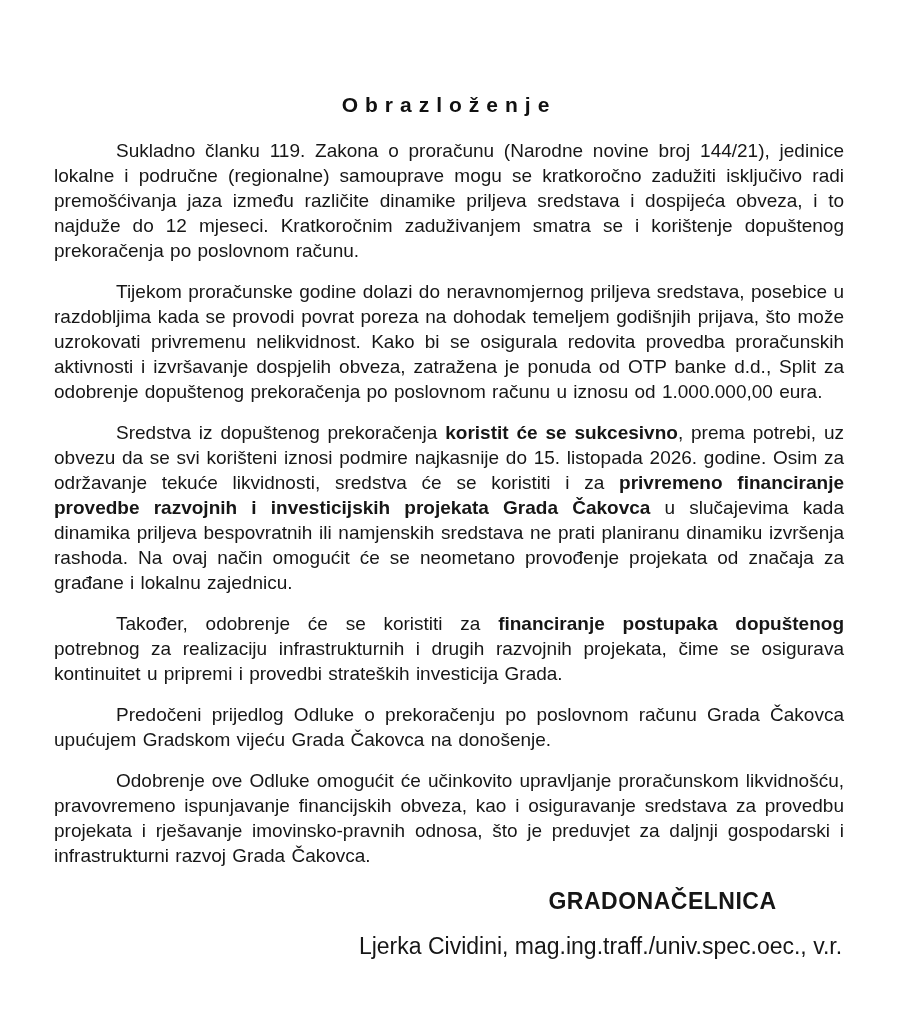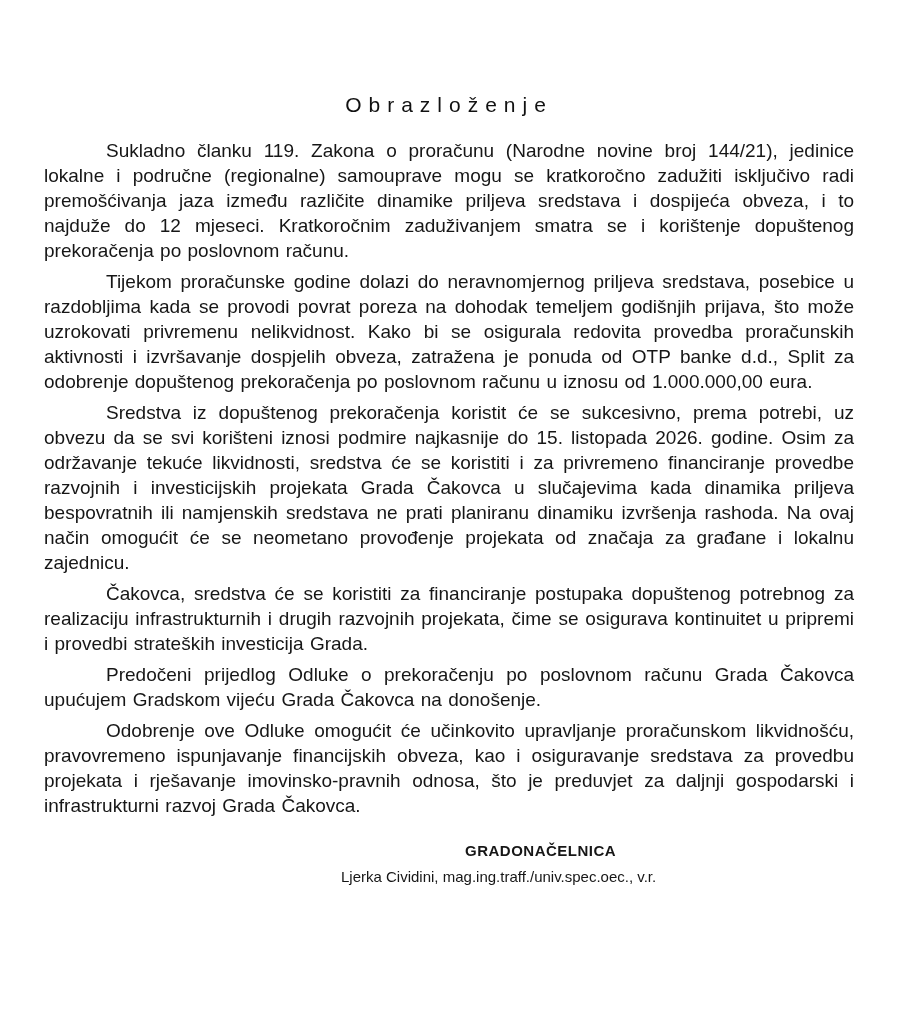--- a/index.html
+++ b/index.html
@@ -16,63 +16,65 @@
   }
   .page {
     box-sizing: border-box;
     width: 909px;
     height: 1024px;
     padding: 93px 49px 0 38px;
     background: #ffffff;
   }
   .doc-title {
     text-align: center;
-    font-weight: normal;
+    font-weight: bold;
     font-size: 21px;
     letter-spacing: 7px;
     margin: 0 0 21px 0;
     color: #111111;
   }
   .doc-body p.para {
-    margin: 6px;
+    margin: 16px;
     text-align: justify;
     text-indent: 62px;
     font-size: 19px;
     line-height: 25px;
     word-spacing: 1px;
     color: #161616;
   }
   .doc-body .b {
-    font-weight: normal;
+    font-weight: bold;
   }
   .signature {
     margin-top: 20px;
-    font-size: 15px;
+    font-size: 23px;
     line-height: 26px;
+    text-align: center;
   }
   .sig-role {
     font-weight: bold;
     padding-left: 427px;
     letter-spacing: 0.5px;
   }
   .sig-name {
     padding-left: 303px;
+    margin-top: 19px;
   }
 </style>
 </head>
 <body>
 
 <div class="page">
   <h1 class="doc-title">Obrazloženje</h1>
 
   <div class="doc-body">
       <p class="para"><span>Sukladno članku 119. Zakona o proračunu (Narodne novine broj 144/21), jedinice lokalne i područne (regionalne) samouprave mogu se kratkoročno zadužiti isključivo radi premošćivanja jaza između različite dinamike priljeva sredstava i dospijeća obveza, i to najduže do 12 mjeseci. Kratkoročnim zaduživanjem smatra se i korištenje dopuštenog prekoračenja po poslovnom računu.</span></p>
       <p class="para"><span>Tijekom proračunske godine dolazi do neravnomjernog priljeva sredstava, posebice u razdobljima kada se provodi povrat poreza na dohodak temeljem godišnjih prijava, što može uzrokovati privremenu nelikvidnost. Kako bi se osigurala redovita provedba proračunskih aktivnosti i izvršavanje dospjelih obveza, zatražena je ponuda od OTP banke d.d., Split za odobrenje dopuštenog prekoračenja po poslovnom računu u iznosu od 1.000.000,00 eura.</span></p>
       <p class="para"><span>Sredstva iz dopuštenog prekoračenja </span><span class="b">koristit će se sukcesivno</span><span>, prema potrebi, uz obvezu da se svi korišteni iznosi podmire najkasnije do 15. listopada 2026. godine. Osim za održavanje tekuće likvidnosti, sredstva će se koristiti i za </span><span class="b">privremeno financiranje provedbe razvojnih i investicijskih projekata Grada Čakovca</span><span> u slučajevima kada dinamika priljeva bespovratnih ili namjenskih sredstava ne prati planiranu dinamiku izvršenja rashoda. Na ovaj način omogućit će se neometano provođenje projekata od značaja za građane i lokalnu zajednicu.</span></p>
-      <p class="para"><span>Čakovca, sredstva će se koristiti za </span><span class="b">financiranje postupaka dopuštenog</span><span> potrebnog za realizaciju infrastrukturnih i drugih razvojnih projekata, čime se osigurava kontinuitet u pripremi i provedbi strateških investicija Grada.</span></p>
+      <p class="para"><span>Također, odobrenje će se koristiti za </span><span class="b">financiranje postupaka dopuštenog</span><span> potrebnog za realizaciju infrastrukturnih i drugih razvojnih projekata, čime se osigurava kontinuitet u pripremi i provedbi strateških investicija Grada.</span></p>
       <p class="para"><span>Predočeni prijedlog Odluke o prekoračenju po poslovnom računu Grada Čakovca upućujem Gradskom vijeću Grada Čakovca na donošenje.</span></p>
       <p class="para"><span>Odobrenje ove Odluke omogućit će učinkovito upravljanje proračunskom likvidnošću, pravovremeno ispunjavanje financijskih obveza, kao i osiguravanje sredstava za provedbu projekata i rješavanje imovinsko-pravnih odnosa, što je preduvjet za daljnji gospodarski i infrastrukturni razvoj Grada Čakovca.</span></p>
     </div>
 
   <div class="signature">
     <div class="sig-role">GRADONAČELNICA</div>
     <div class="sig-name">Ljerka Cividini, mag.ing.traff./univ.spec.oec., v.r.</div>
   </div>
 </div>
 

